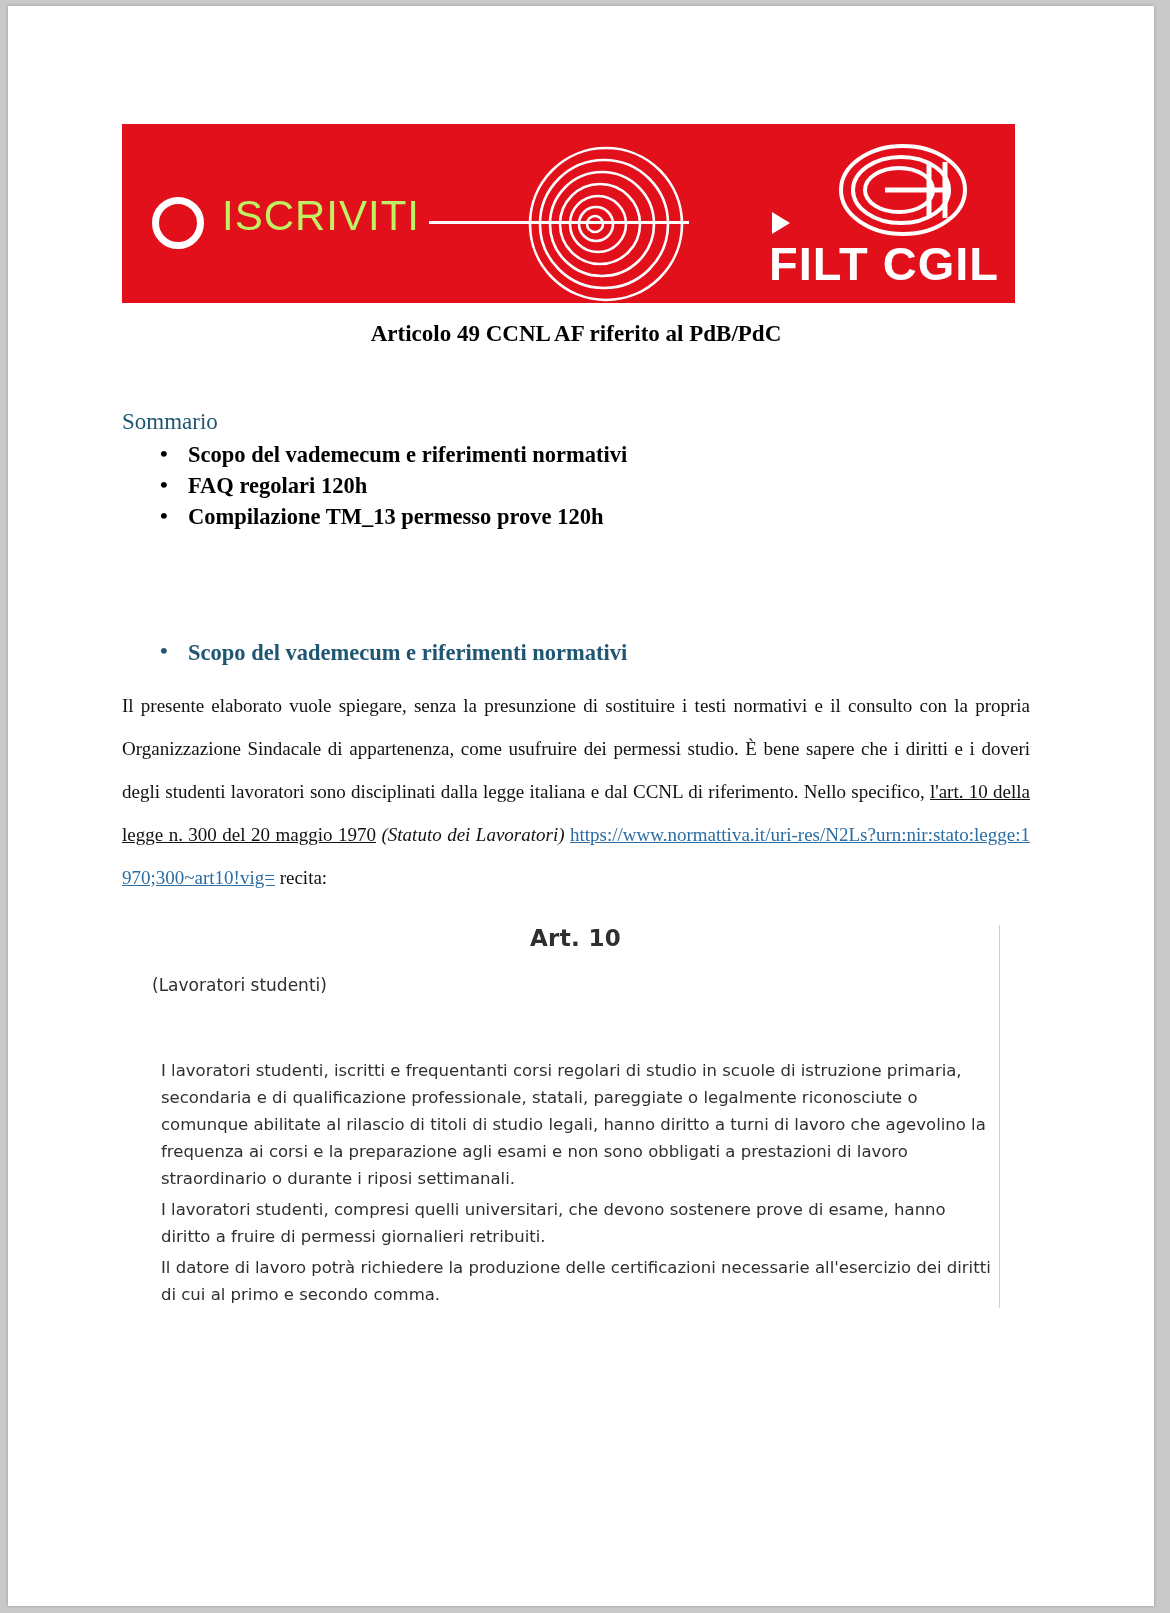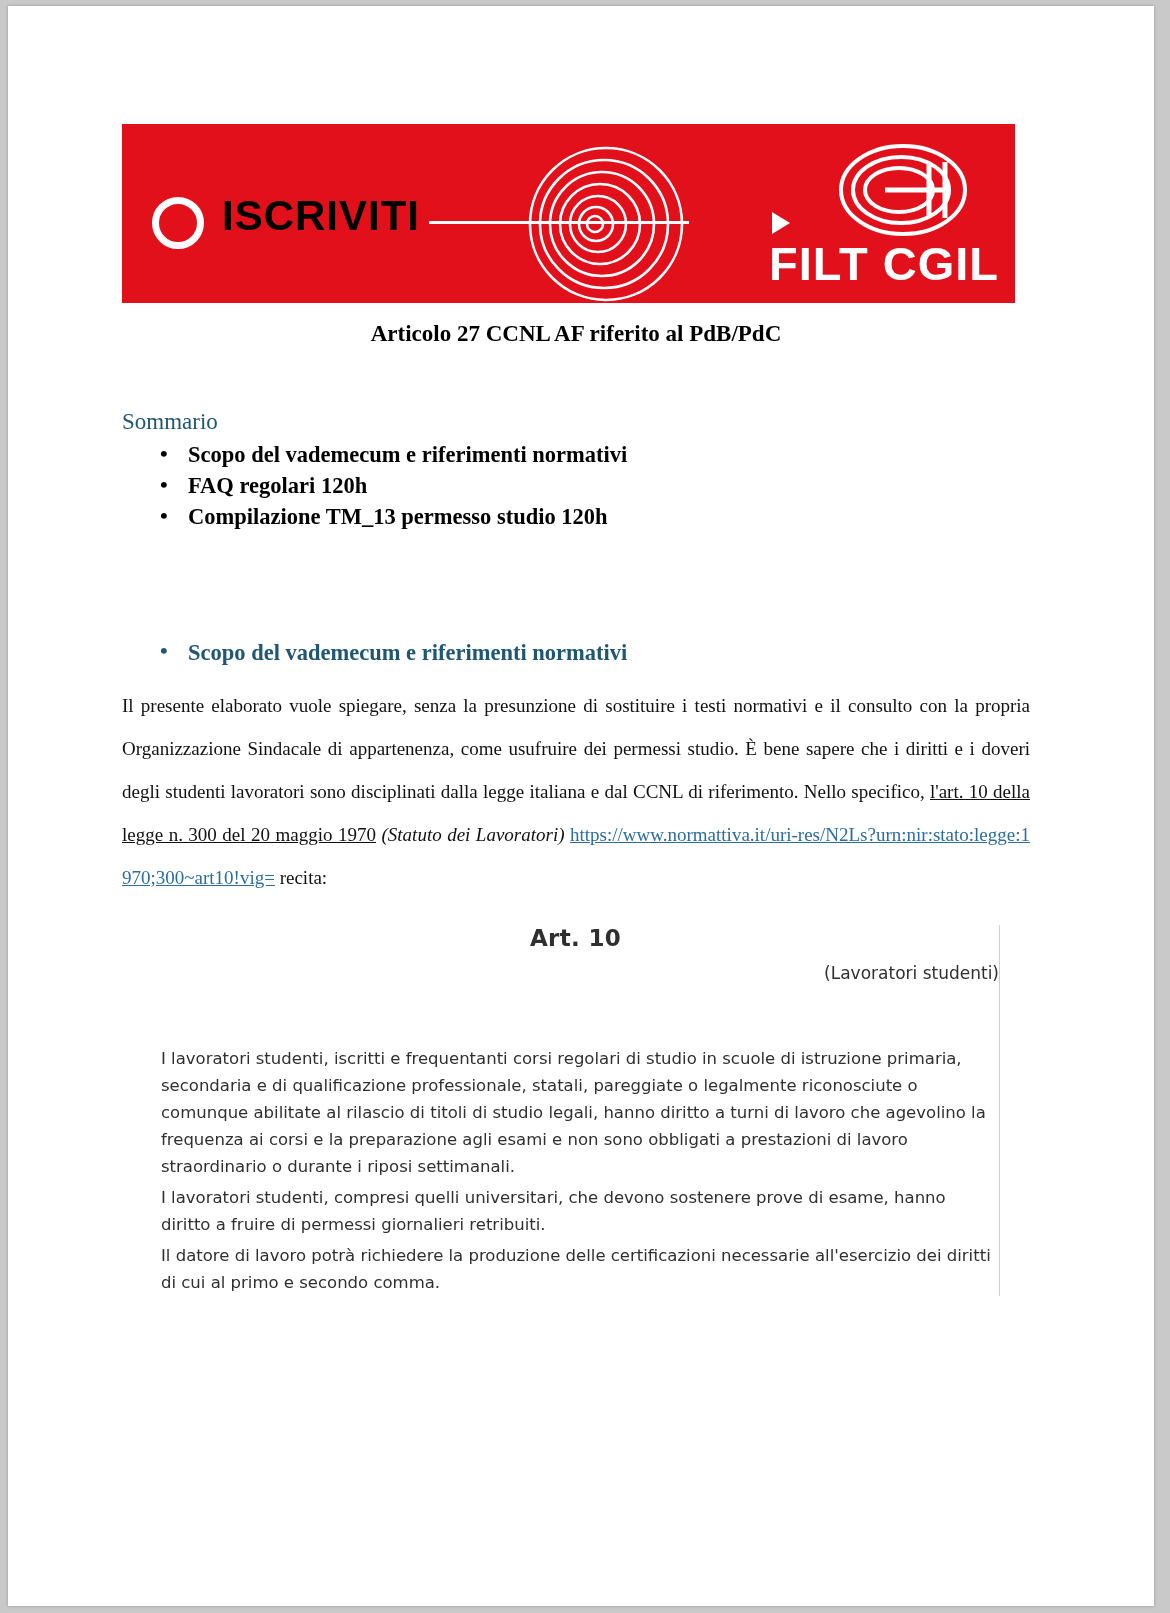--- a/index.html
+++ b/index.html
@@ -50,23 +50,23 @@
     height: 52px;
     border-radius: 50%;
     border: 7px solid #ffffff;
     box-sizing: border-box;
     background: #e1101b;
   }
   .iscriviti-text {
     position: absolute;
     left: 100px;
     top: 68px;
-    color: #000000;
+    color: #bef264;
     font-family: "Liberation Sans", sans-serif;
-    font-weight: bold;
+    font-weight: normal;
     font-size: 42px;
     letter-spacing: 1px;
   }
   .arrow-line {
     position: absolute;
     left: 307px;
     top: 97px;
     width: 260px;
     height: 3px;
     background: #ffffff;
@@ -183,22 +183,22 @@
   }
   .quote-title {
     text-align: center;
     font-family: "DejaVu Sans", sans-serif;
     font-weight: bold;
     font-size: 23px;
     color: #2f2f2f;
     letter-spacing: 0.3px;
   }
   .quote-sub {
-    margin-top: 12px;
-    text-align: right;
+    margin-top: 24px;
+    text-align: left;
     font-family: "DejaVu Sans", sans-serif;
     font-size: 17px;
     color: #2f2f2f;
   }
   .quote-body {
     margin-top: 62px;
     font-family: "DejaVu Sans", sans-serif;
     font-size: 16.5px;
     line-height: 27px;
     color: #2f2f2f;
@@ -240,27 +240,27 @@
             <path d="M52 54 h60" stroke-width="5"></path>
             <path d="M96 26 v56" stroke-width="5"></path>
             <path d="M112 26 v56" stroke-width="5"></path>
           </g>
         </svg>
 
         <div class="filt-cgil">FILT CGIL</div>
       </div>
     </div>
 
-    <div class="doc-title">Articolo 27 CCNL AF riferito al PdB/PdC</div>
+    <div class="doc-title">Articolo 49 CCNL AF riferito al PdB/PdC</div>
 
     <div class="sommario">Sommario</div>
     <ul class="toc">
       <li>Scopo del vademecum e riferimenti normativi</li>
       <li>FAQ regolari 120h</li>
-      <li>Compilazione TM_13 permesso studio 120h</li>
+      <li>Compilazione TM_13 permesso prove 120h</li>
     </ul>
 
     <div class="section-head">Scopo del vademecum e riferimenti normativi</div>
 
     <p class="para"><span>Il presente elaborato vuole spiegare, senza la presunzione di sostituire i testi normativi e il consulto con la propria Organizzazione Sindacale di appartenenza, come usufruire dei permessi studio. È bene sapere che i diritti e i doveri degli studenti lavoratori sono disciplinati dalla legge italiana e dal CCNL di riferimento. Nello specifico, </span><span class="underline">l'art. 10 della legge n. 300 del 20 maggio 1970</span> <span class="italic">(Statuto dei Lavoratori)</span> <a class="link" href="#">https://www.normattiva.it/uri-res/N2Ls?urn:nir:stato:legge:1970;300~art10!vig=</a> <span>recita:</span></p>
 
     <div class="quote">
       <div class="quote-title">Art. 10</div>
       <div class="quote-sub">(Lavoratori studenti)</div>
       <div class="quote-body">

